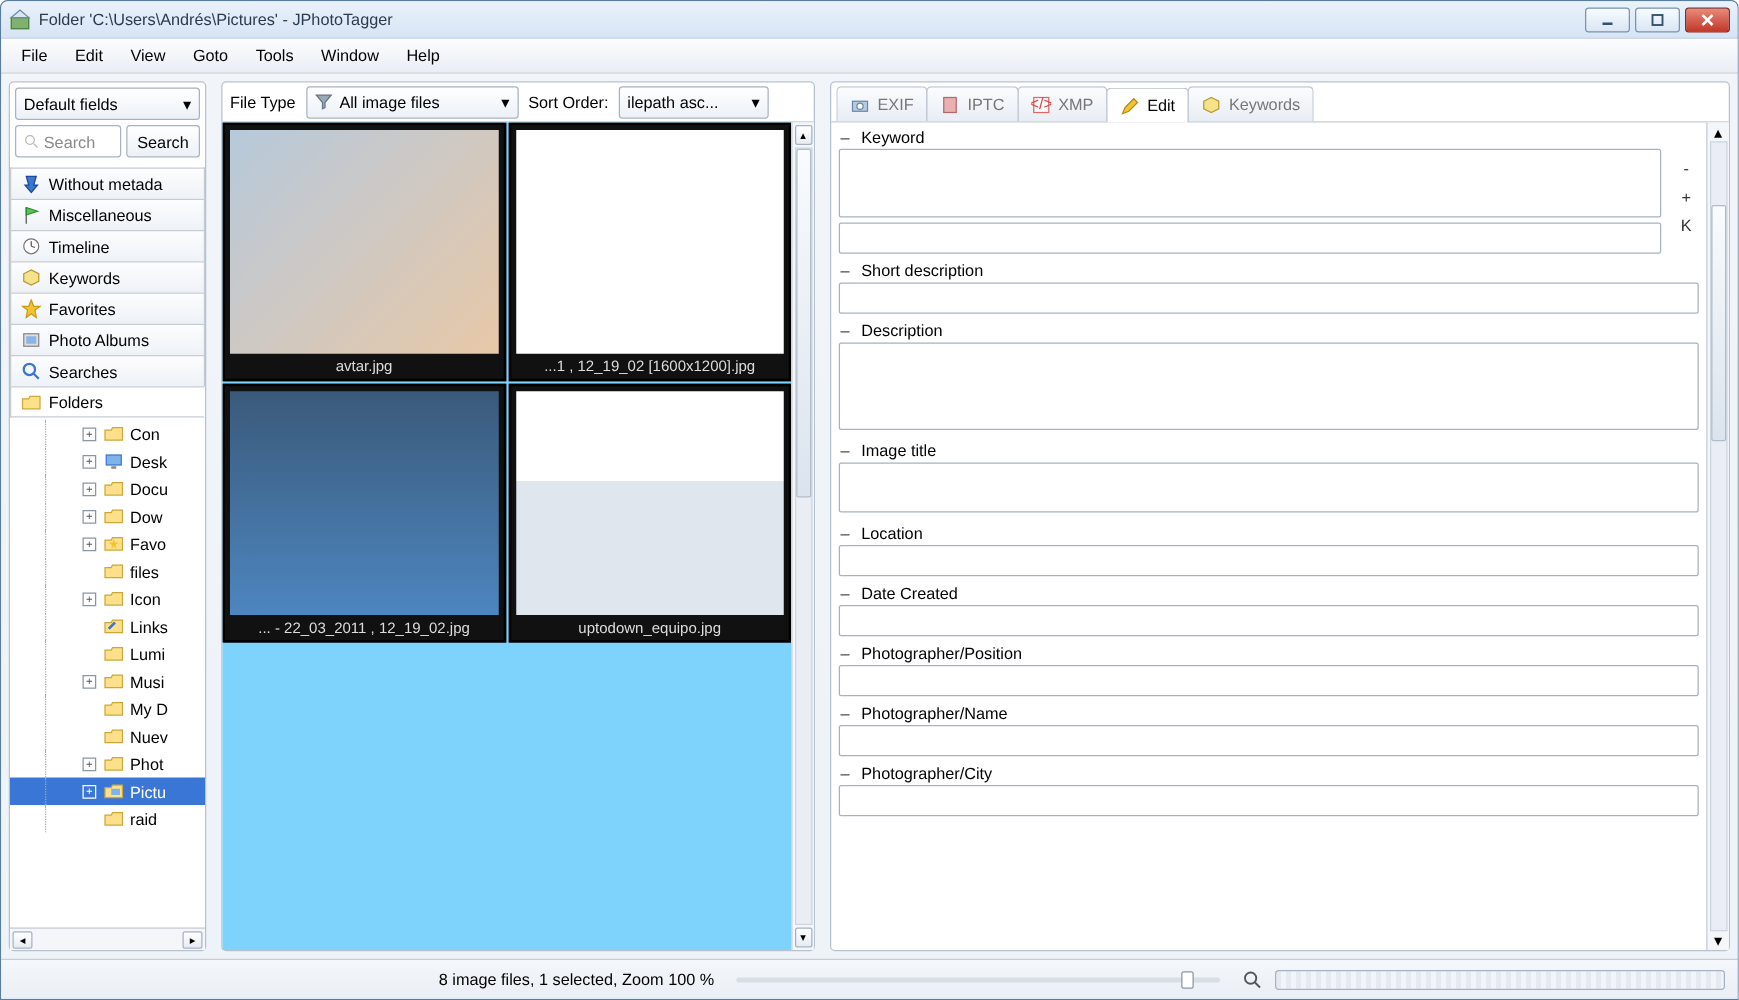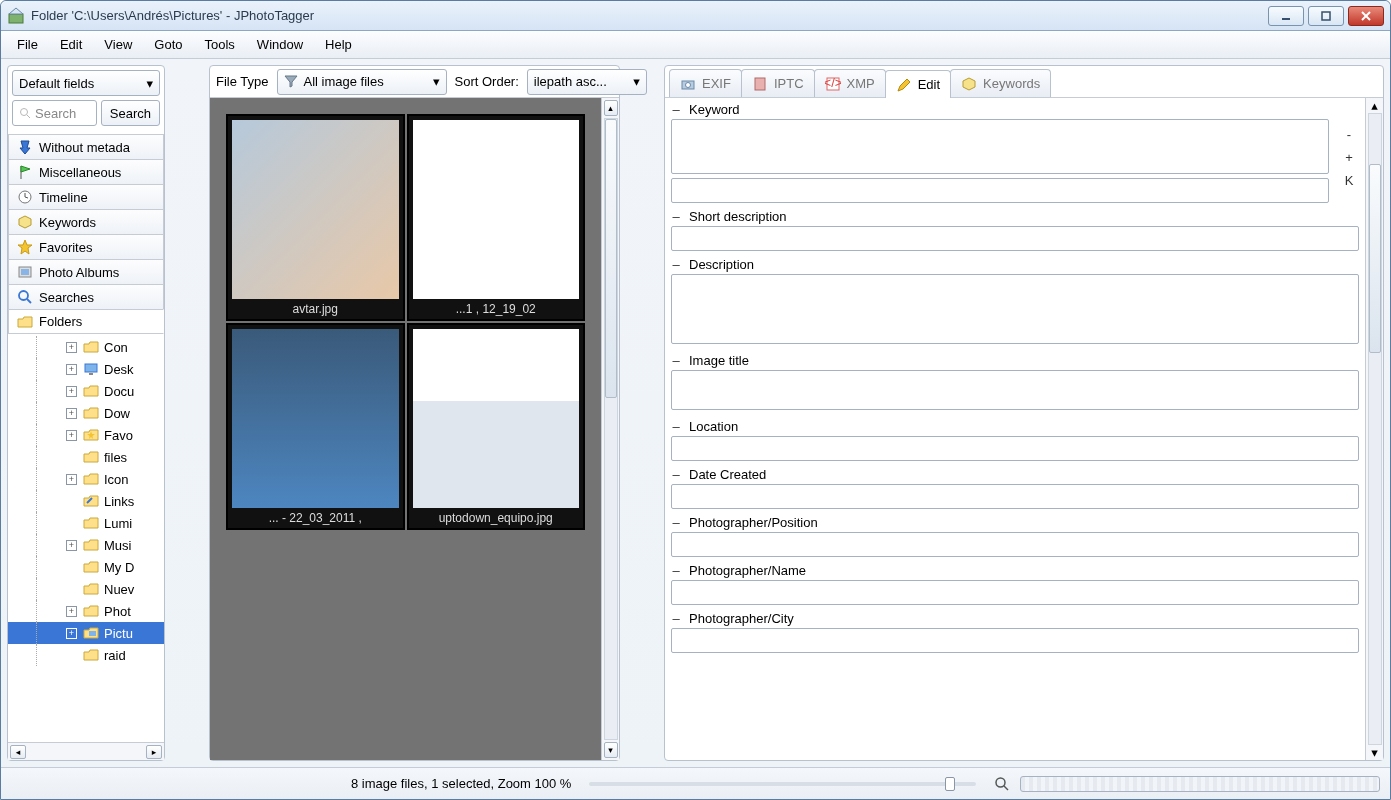--- a/index.html
+++ b/index.html
@@ -6,21 +6,21 @@
 html, body { width: 1391px; height: 800px; overflow: hidden; }
 .window { width: 1391px; height: 800px; border: 1px solid #5a7ca0; border-radius: 6px 6px 0 0; background: #fff; display: flex; flex-direction: column; }
 .titlebar { height: 30px; background: linear-gradient(#eaf2fb, #d6e4f5); display: flex; align-items: center; padding: 0 6px; border-bottom: 1px solid #8da6c1; border-radius: 6px 6px 0 0; }
 .titlebar .app-icon { width: 18px; height: 18px; margin-right: 6px; }
 .titlebar .title { flex: 1; color: #2b3b4e; font-size: 13px; }
 .win-btns { display: flex; gap: 4px; }
 .win-btn { width: 36px; height: 20px; border: 1px solid #7a93ae; border-radius: 3px; background: linear-gradient(#f7fbff,#d9e6f4); display:flex; align-items:center; justify-content:center; }
 .win-btn.close { background: linear-gradient(#e98a7a,#c1382a); border-color:#8a2a1e; }
 .menubar { height: 28px; background: linear-gradient(#fcfdfe,#e9eef5); border-bottom: 1px solid #c4ccd6; display: flex; align-items: center; padding: 0 6px; gap: 2px; }
 .menubar .menu { padding: 4px 10px; border-radius: 3px; }
-.content { flex: 1; display: flex; min-height: 0; background: linear-gradient(#f1f5fa,#eef3f8); padding: 6px; gap: 20px; }
+.content { flex: 1; display: flex; min-height: 0; background: linear-gradient(#f1f5fa,#eef3f8); padding: 6px; gap: 4px; }
 .panel { background: #fff; border: 1px solid #b8c2cf; border-radius: 4px; display:flex; flex-direction:column; min-height:0; }
 .left { width: 158px; }
 .left-top { padding: 4px; display:flex; flex-direction:column; gap:4px; }
 .combo { height: 26px; border: 1px solid #a6b2c1; border-radius: 3px; background: linear-gradient(#fff,#ecf1f7); display:flex; align-items:center; padding: 0 6px; justify-content:space-between; }
 .combo .arrow { margin-left: 2px; }
 .search-row { display:flex; gap:4px; }
 .search-input { flex:1; height:26px; border:1px solid #a6b2c1; border-radius:3px; padding:0 6px; color:#888; background:#fff; display:flex; align-items:center; overflow:hidden; }
 .search-input .mag { width:12px; margin-right:4px; opacity:.6; }
 .btn { height:26px; border:1px solid #a6b2c1; border-radius:3px; background: linear-gradient(#fff,#ecf1f7); padding:0 8px; display:flex; align-items:center; }
 .side-tabs { display:flex; flex-direction:column; margin-top:4px; }
@@ -39,21 +39,21 @@
 .find-row { padding:4px; }
 .left-splitter { width:4px; }
 .center { flex:1; min-width:0; }
 .center-toolbar { height:32px; display:flex; align-items:center; padding:0 6px; gap:8px; border-bottom:1px solid #c6ccd6; }
 .center-toolbar .label { white-space:nowrap; }
 .center-toolbar .combo { flex-shrink:0; }
 .center-toolbar .combo.wide { width:170px; }
 .center-toolbar .combo.med { width:120px; }
 .center-toolbar .funnel { width:14px;height:14px;margin-right:6px;}
 .thumb-area-wrap { flex:1; display:flex; min-height:0; }
-.thumb-area { flex:1; background:#737373; overflow:hidden; padding:16px; display:grid; grid-template-columns: 1fr 1fr; grid-auto-rows: 207px; gap:2px; }
+.thumb-area { flex:1; background:#7dd3fc; overflow:hidden; padding:0; display:grid; grid-template-columns: 1fr 1fr; grid-auto-rows: 207px; gap:2px; }
 .thumb-cell { background:#111; border:2px solid #000; display:flex; flex-direction:column; }
 .thumb-cell .img { flex:1; margin:4px 4px 0 4px; background:#3a4a5a; display:flex; align-items:center; justify-content:center; overflow:hidden; }
 .thumb-cell.selected { border-color:#55aaff; background:#16314d; }
 .thumb-cell .cap { height:20px; color:#ddd; font-size:12px; text-align:center; line-height:20px; overflow:hidden; padding:0 4px;}
 .thumb-cell.selected .cap { color:#f5e663; }
 .vscroll { width:18px; background:#f4f6f9; border-left:1px solid #c6ccd6; display:flex; flex-direction:column; align-items:center; }
 .vscroll .arrowbtn { width:14px;height:16px;border:1px solid #a6b2c1; background:linear-gradient(#fff,#e6ecf3); border-radius:2px; display:flex;align-items:center;justify-content:center;font-size:9px; margin:2px 0;}
 .vscroll .track { flex:1; width:14px; background:#eaeef4; border:1px solid #cdd5df; position:relative; }
 .vscroll .thumb { position:absolute; left:0; right:0; background:linear-gradient(#f9fbfd,#dbe4ee); border:1px solid #b1bcc9; border-radius:2px; }
 .right { width:720px; }

